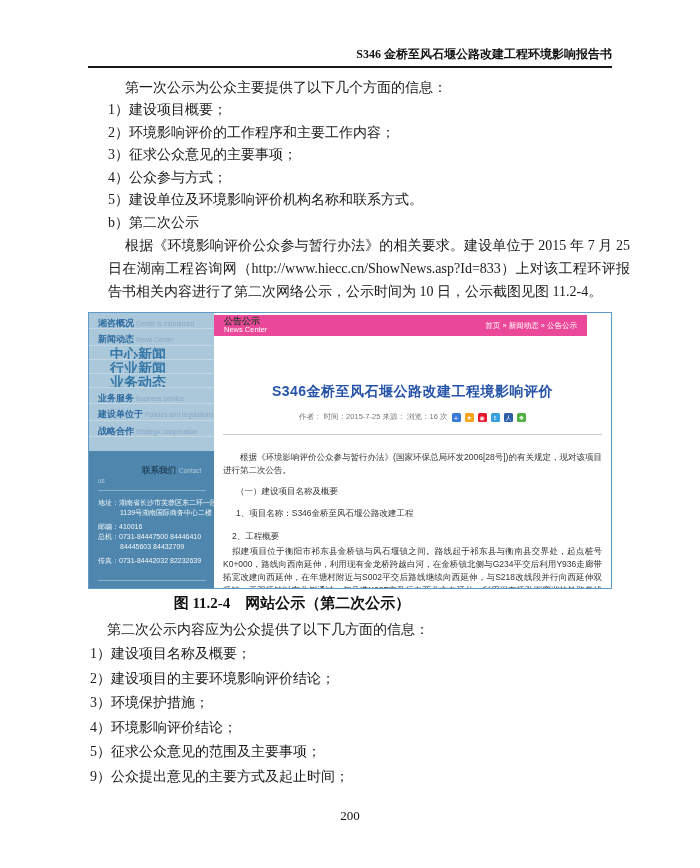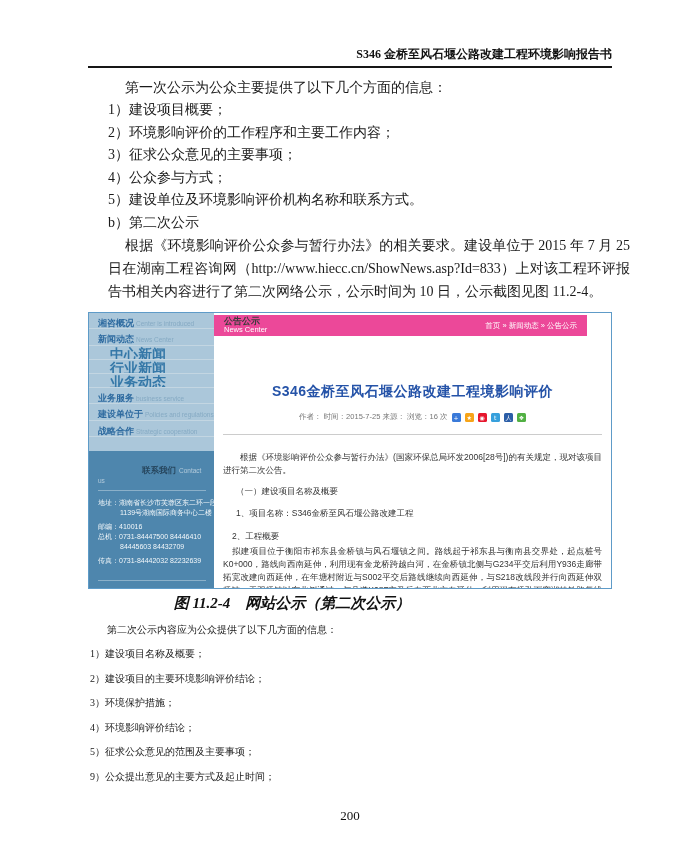--- a/index.html
+++ b/index.html
@@ -74,23 +74,23 @@
   .a-div { border-top:1px solid #cccccc; margin-top:12px; }
   .a-p { font-size:8.5px; line-height:13px; color:#333; text-align:justify; }
   .a-p.first { margin-top:16px; text-indent:17px; }
   .a-h { margin-top:9px; font-size:8.5px; color:#333; text-indent:13px; }
   .a-p.name { margin-top:9px; text-indent:13px; }
   .a-p.sub  { margin-top:10px; text-indent:9px; }
   .a-p.long { margin-top:2px; text-indent:9px; }
 
   .fig-caption {
     position:absolute; top:594px; left:0; width:584px; text-align:center;
-    font-size:15px; font-weight:bold; color:#111;font-style:italic;
-  }
-  .body2 { position:absolute; top:618px; left:90px; width:522px; font-size:10px;font-family:Liberation Serif, serif; }
+    font-size:15px; font-weight:bold; color:#111;
+  }
+  .body2 { position:absolute; top:618px; left:90px; width:522px; font-size:14px;font-family:Liberation Serif, serif; }
   .body2 .intro { line-height:24px; text-indent:17px; }
   .body2 .li    { line-height:24.5px; }
   .page-no {
     position:absolute; top:808px; left:0; width:700px; text-align:center;
     font-size:13px; color:#111;
   }
 </style>
 </head>
 <body>
 

